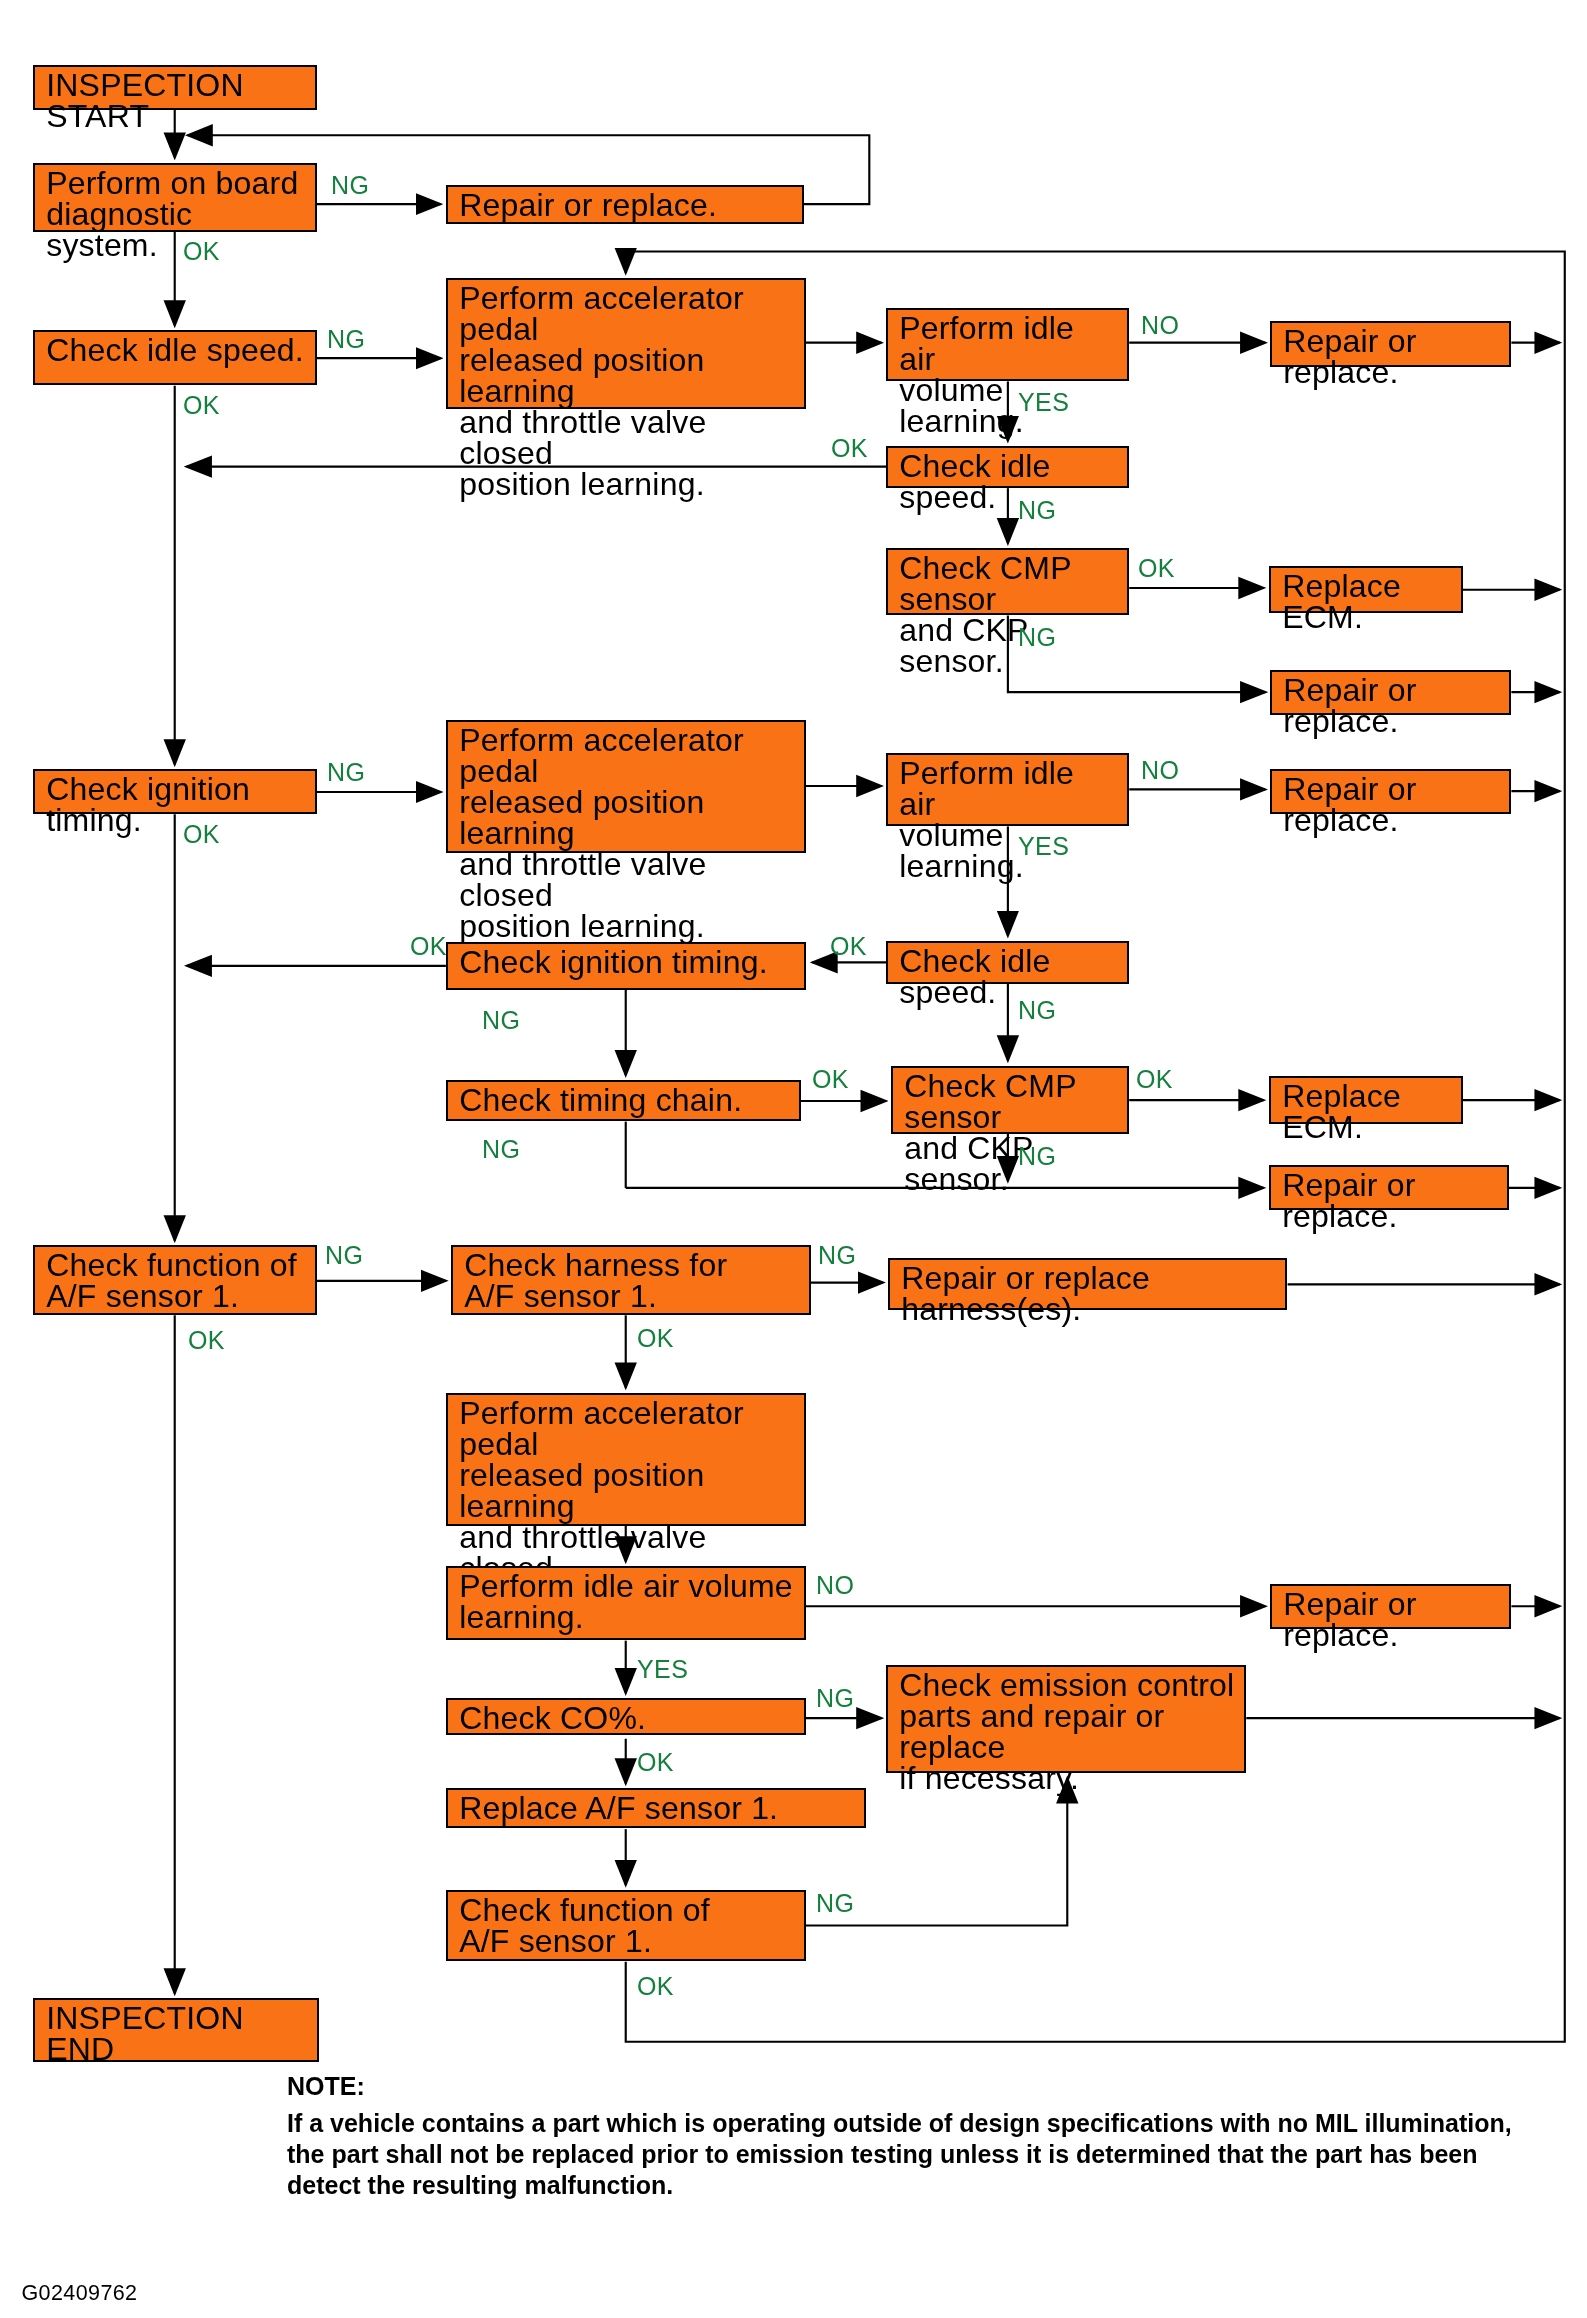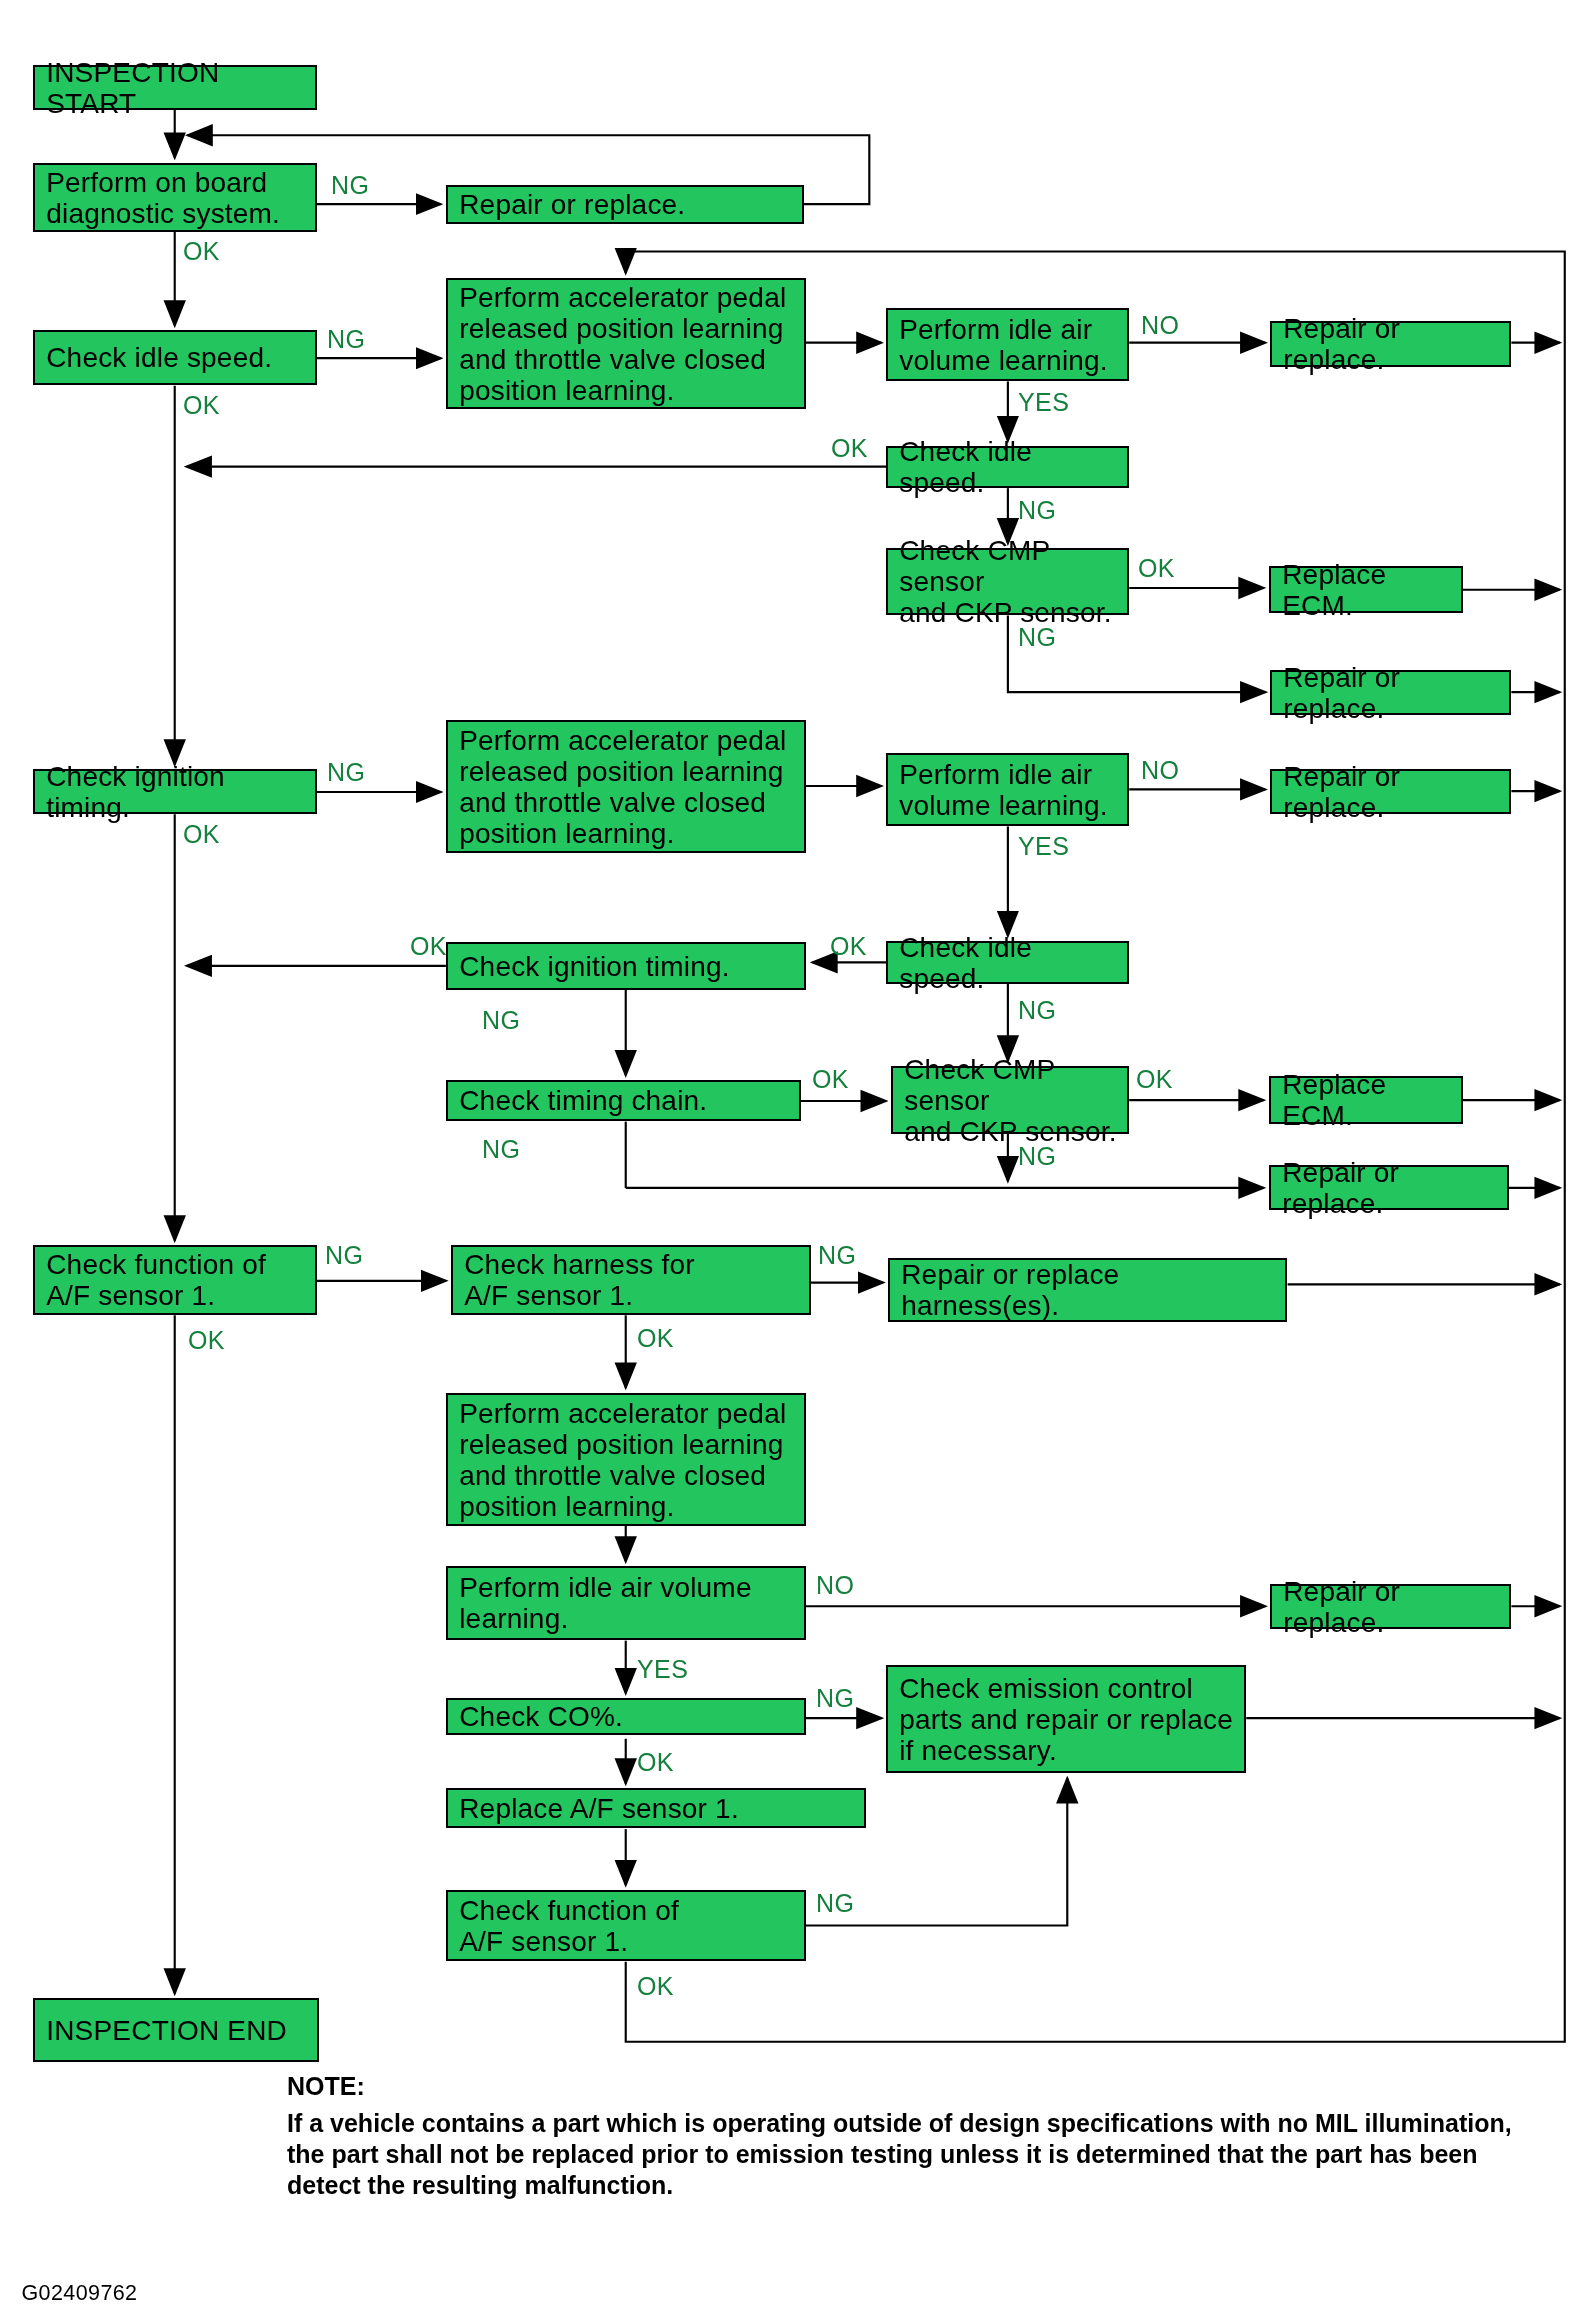--- a/index.html
+++ b/index.html
@@ -2,22 +2,22 @@
 <html style="font-size:13.8px"><head>
 <meta charset="utf-8">
 <style>
   html,body{margin:0;padding:0;background:#ffffff;}
   #stage{
     position:relative;width:1588px;height:2319px;background:#ffffff;
     font-family:"Liberation Sans", sans-serif;color:#000;overflow:hidden;
   }
   #connector-svg{position:absolute;left:0;top:0;width:1588px;height:2319px;}
   .node{
-    position:absolute;box-sizing:border-box;border:2.6px solid #000;background:#22c55e;
-    display:flex;align-items:center;font-size:28px;line-height:31px;
+    position:absolute;box-sizing:border-box;border:2.6px solid #000;background:#f97316;
+    display:flex;font-size:32px;line-height:31px;
     padding:3.4px 8.6px 3.4px 11.2px;white-space:pre-line;letter-spacing:0.2px;
   }
   .edge-label{
     position:absolute;font-size:25px;line-height:26px;letter-spacing:0.4px;color:#15803d;
     white-space:nowrap;
   }
   .note-block{position:absolute;left:287px;top:2072px;width:1274px;}
   .note-heading{font-size:25px;font-weight:bold;margin:0 0 6.9px 0;}
   .note-line{font-size:25px;font-weight:bold;line-height:31px;margin:0;}
   .figure-id{position:absolute;left:21.5px;top:2281px;font-size:21.5px;letter-spacing:0.4px;}
@@ -160,21 +160,21 @@
   <div class="node" style="left:446px;top:942px;width:360px;height:48px;"><span>Check ignition timing.</span></div>
   <div class="node" style="left:446px;top:1080px;width:355px;height:41px;"><span>Check timing chain.</span></div>
   <div class="node" style="left:891px;top:1066px;width:238px;height:68px;"><span>Check CMP sensor
 and CKP sensor.</span></div>
   <div class="node" style="left:1269px;top:1076px;width:194px;height:48px;"><span>Replace ECM.</span></div>
   <div class="node" style="left:1269px;top:1165px;width:240px;height:45px;"><span>Repair or replace.</span></div>
   <div class="node" style="left:33px;top:1245px;width:284px;height:70px;"><span>Check function of
 A/F sensor 1.</span></div>
   <div class="node" style="left:451px;top:1245px;width:360px;height:70px;"><span>Check harness for
 A/F sensor 1.</span></div>
-  <div class="node" style="left:888px;top:1258px;width:399px;height:64px;"><span>Repair or replace harness(es).</span></div>
+  <div class="node" style="left:888px;top:1258px;width:399px;height:52px;"><span>Repair or replace harness(es).</span></div>
   <div class="node" style="left:446px;top:1393px;width:360px;height:133px;"><span>Perform accelerator pedal
 released position learning
 and throttle valve closed
 position learning.</span></div>
   <div class="node" style="left:446px;top:1566px;width:360px;height:74px;"><span>Perform idle air volume
 learning.</span></div>
   <div class="node" style="left:1270px;top:1584px;width:241px;height:45px;"><span>Repair or replace.</span></div>
   <div class="node" style="left:446px;top:1698px;width:360px;height:37px;"><span>Check CO%.</span></div>
   <div class="node" style="left:886px;top:1665px;width:360px;height:108px;"><span>Check emission control
 parts and repair or replace

